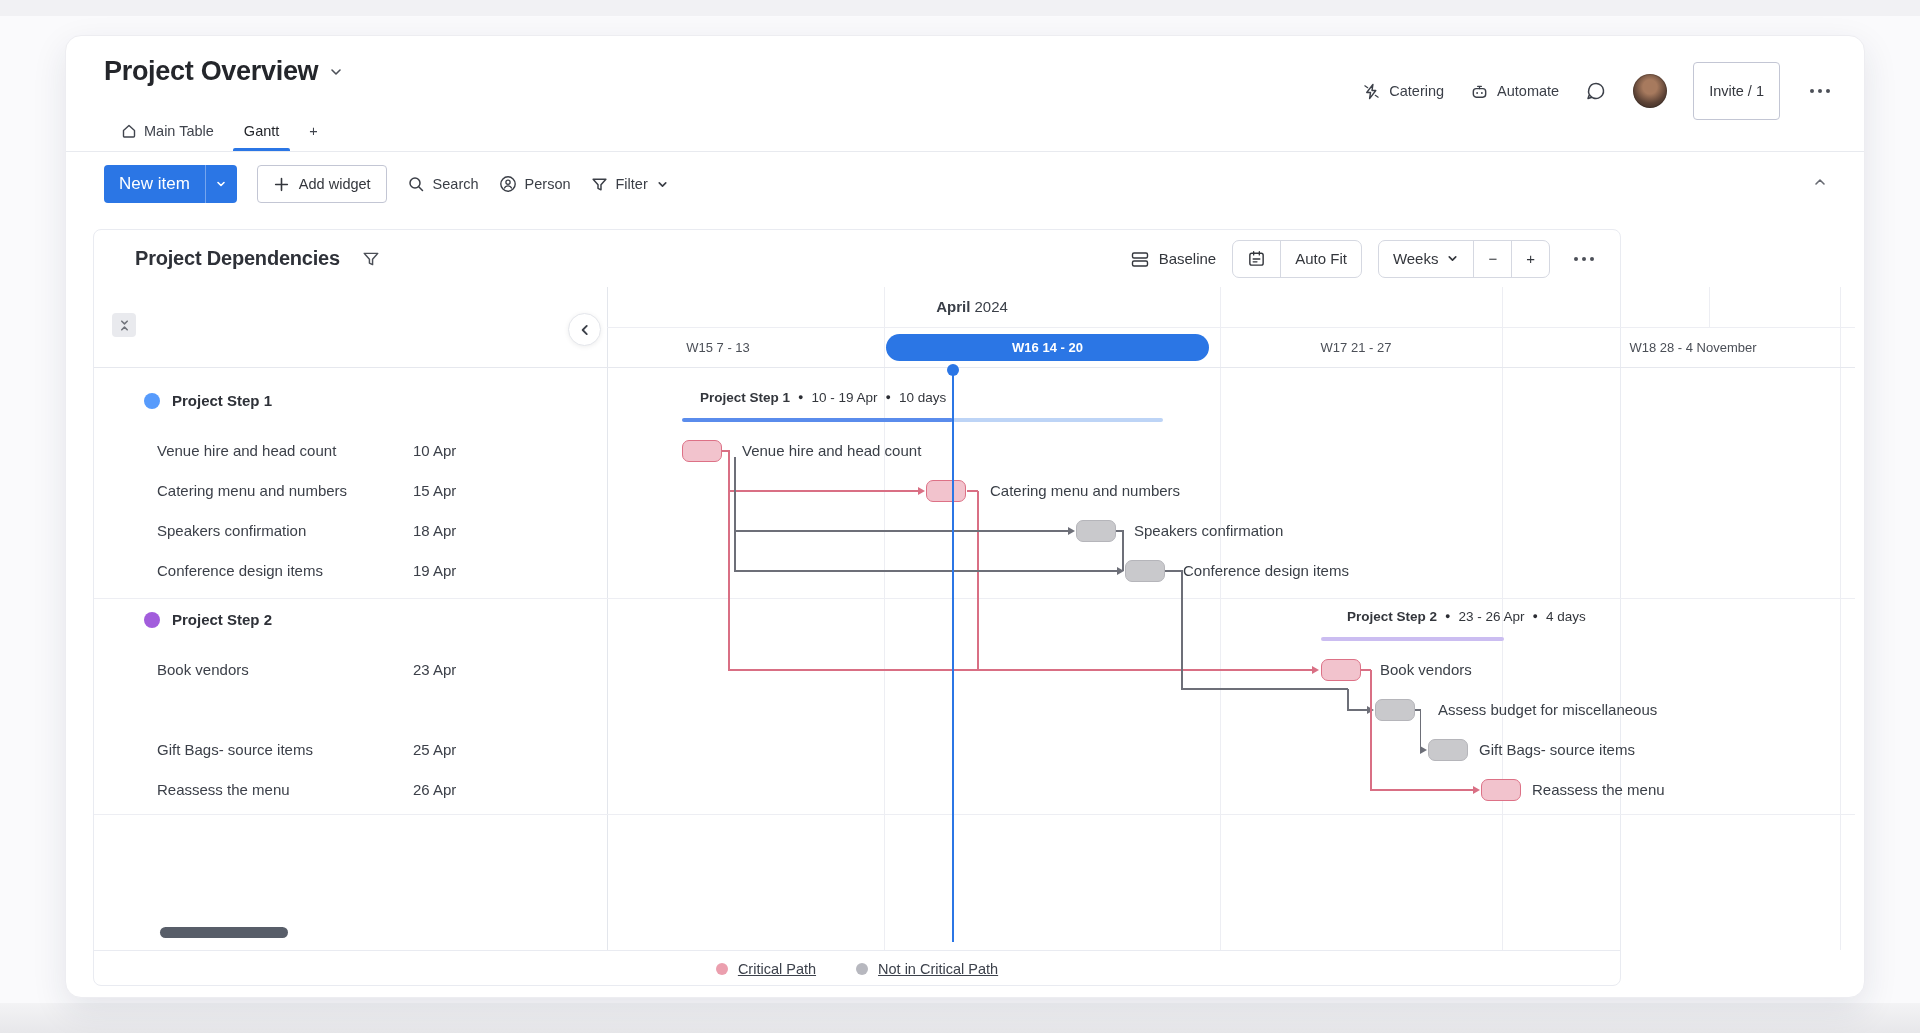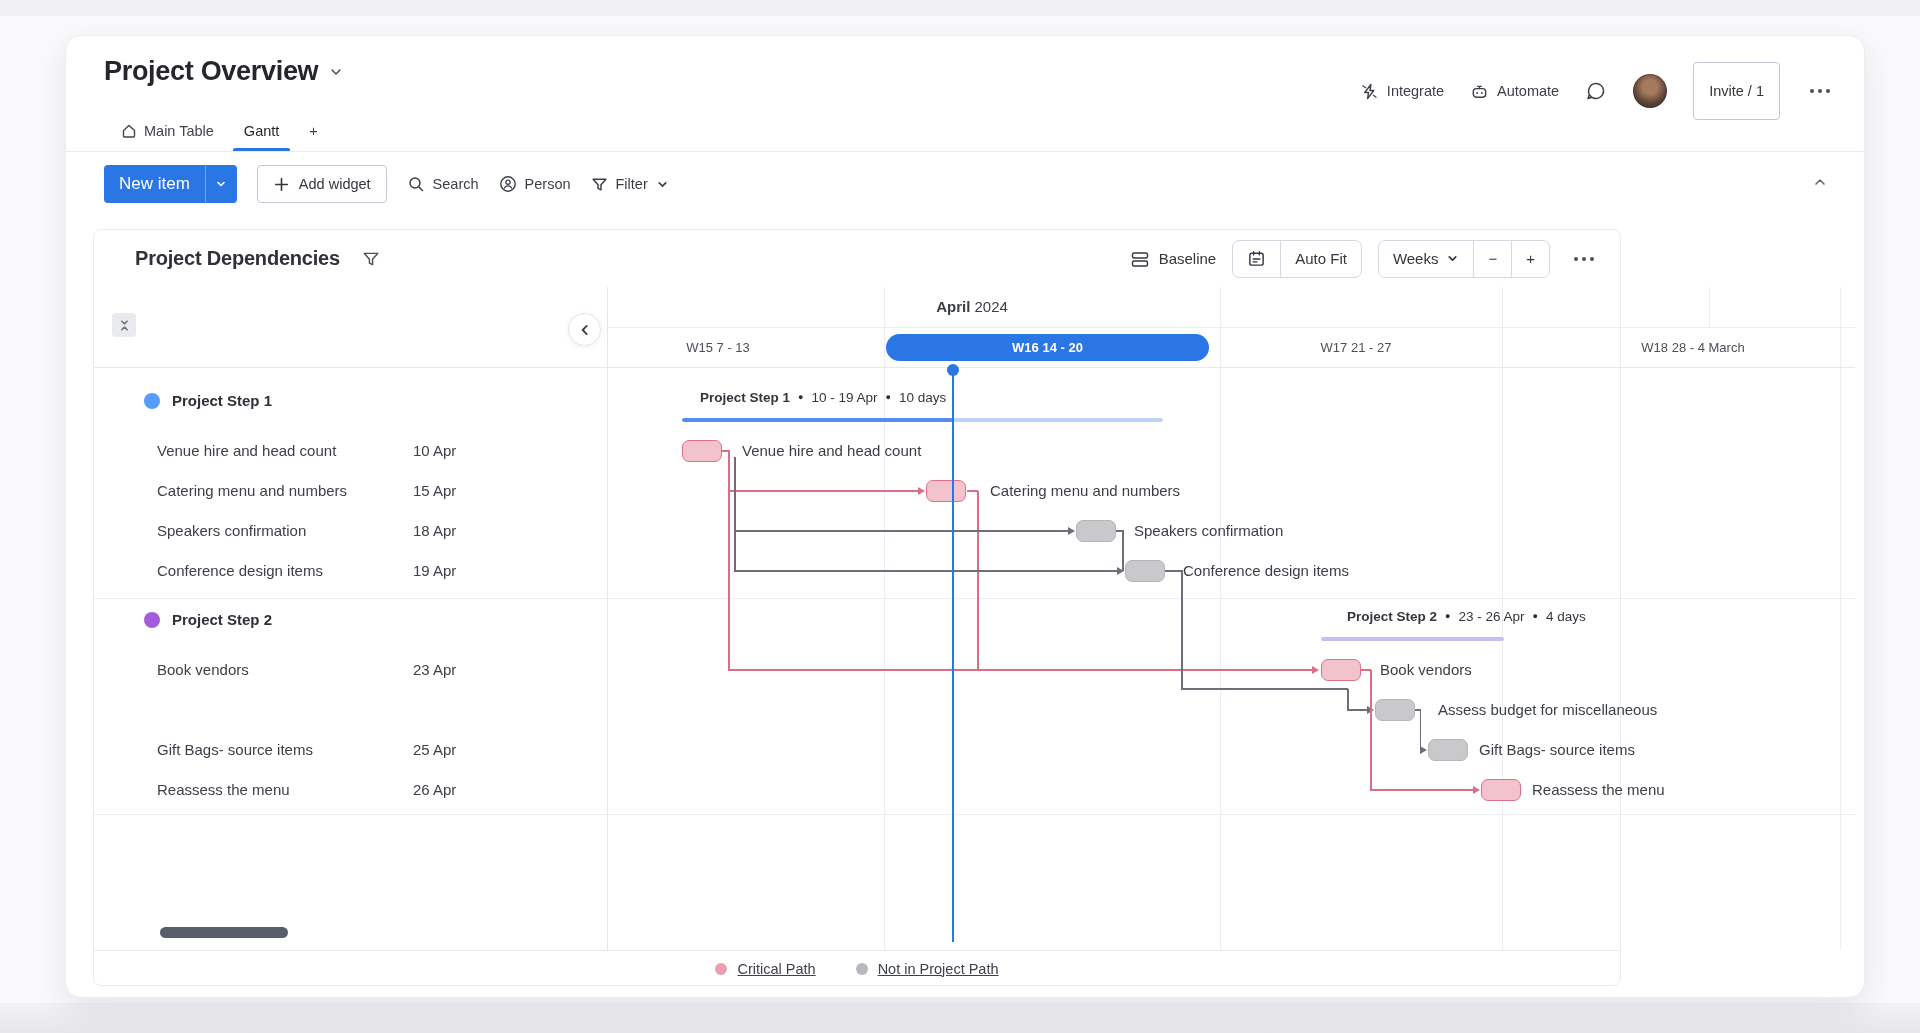--- a/index.html
+++ b/index.html
@@ -130,21 +130,21 @@
   </div>
 
   <div class="hdr-actions">
     <div class="hdr-item">
       <span>
         <svg width="19" height="19" viewBox="0 0 20 20">
             <path d="M11.5 2.5L5 11h4l-1 6.5L14.5 9h-4z" fill="none" stroke="#3c4049" stroke-width="1.5" stroke-linejoin="round"></path>
             <path d="M3 4l3 2M17 16l-3-2" stroke="#3c4049" stroke-width="1.3" stroke-linecap="round"></path>
           </svg>
       </span>
-      <span>Integrate</span>
+      <span>Catering</span>
     </div>
     <div class="hdr-item">
       <span>
         <svg width="19" height="19" viewBox="0 0 20 20">
             <rect x="3.5" y="7" width="13" height="9" rx="3" fill="none" stroke="#3c4049" stroke-width="1.5"></rect>
             <path d="M10 7V4.5M8 4.5h4" stroke="#3c4049" stroke-width="1.3" stroke-linecap="round"></path>
             <circle cx="7.5" cy="11.5" r="1" fill="#3c4049"></circle>
             <circle cx="12.5" cy="11.5" r="1" fill="#3c4049"></circle>
           </svg>
       </span>
@@ -294,21 +294,21 @@
       <div class="vline" style="left:1615px; height:40px"></div>
       <div class="hline" style="left:513px; top:40px; width:1248px"></div>
       <div class="hline" style="left:0; top:80px; width:1761px; background:#e6e8ee"></div>
       <div class="hline" style="left:0; top:311px; width:1761px"></div>
       <div class="hline" style="left:0; top:527px; width:1761px"></div>
 
       <div class="month-label"><b>April</b>&nbsp;<span>2024</span></div>
       <div class="week-label" style="left:624px">W15 7 - 13</div>
       <div class="week-pill">W16 14 - 20</div>
       <div class="week-label" style="left:1262px">W17 21 - 27</div>
-      <div class="week-label" style="left:1599px">W18 28 - 4 March</div>
+      <div class="week-label" style="left:1599px">W18 28 - 4 November</div>
 
       <div class="collapse-all">
         <svg width="13" height="13" viewBox="0 0 12 12">
             <path d="M3.5 2l2.5 2.5L8.5 2M3.5 10l2.5-2.5L8.5 10" fill="none" stroke="#70737b" stroke-width="1.4" stroke-linecap="round" stroke-linejoin="round"></path>
           </svg>
       </div>
       <div class="panel-toggle">
         <svg width="14" height="14" viewBox="0 0 12 12">
             <path d="M7.5 2.5L4 6l3.5 3.5" fill="none" stroke="#3c4049" stroke-width="1.6" stroke-linecap="round" stroke-linejoin="round"></path>
           </svg>
@@ -427,17 +427,17 @@
       <div class="h-scroll"></div>
     </div>
 
     <div class="legend">
       <div class="leg-item">
         <span class="leg-dot pink"></span>
         <span>Critical Path</span>
       </div>
       <div class="leg-item">
         <span class="leg-dot gray"></span>
-        <span>Not in Project Path</span>
+        <span>Not in Critical Path</span>
       </div>
     </div>
   </div>
 </div>
 
 </body></html>

